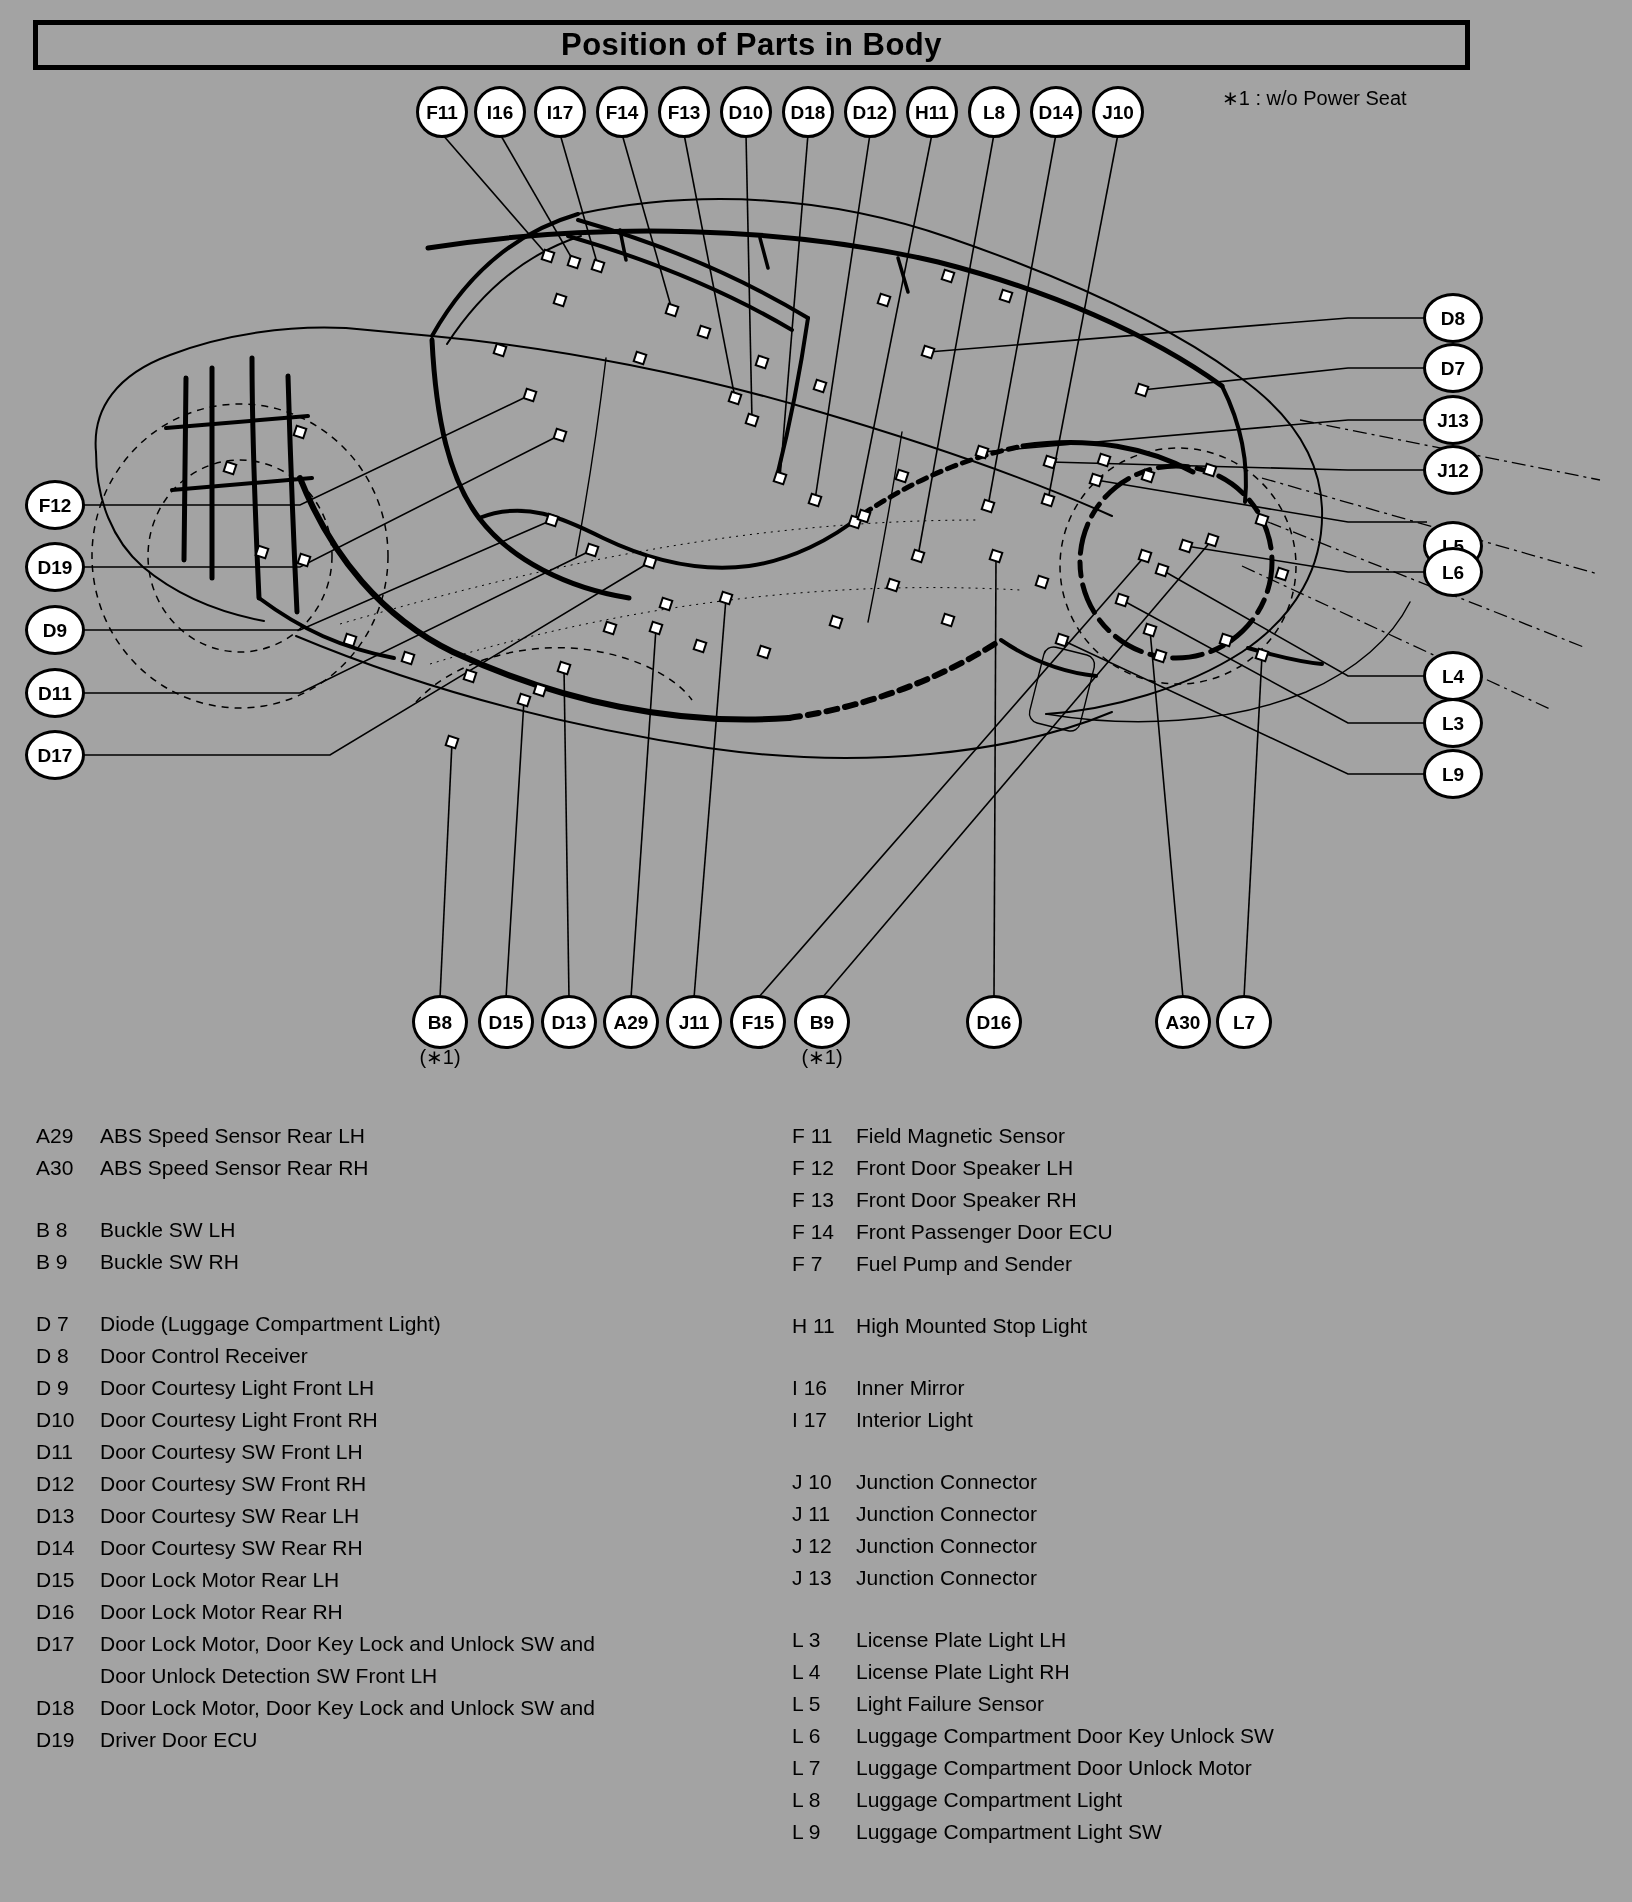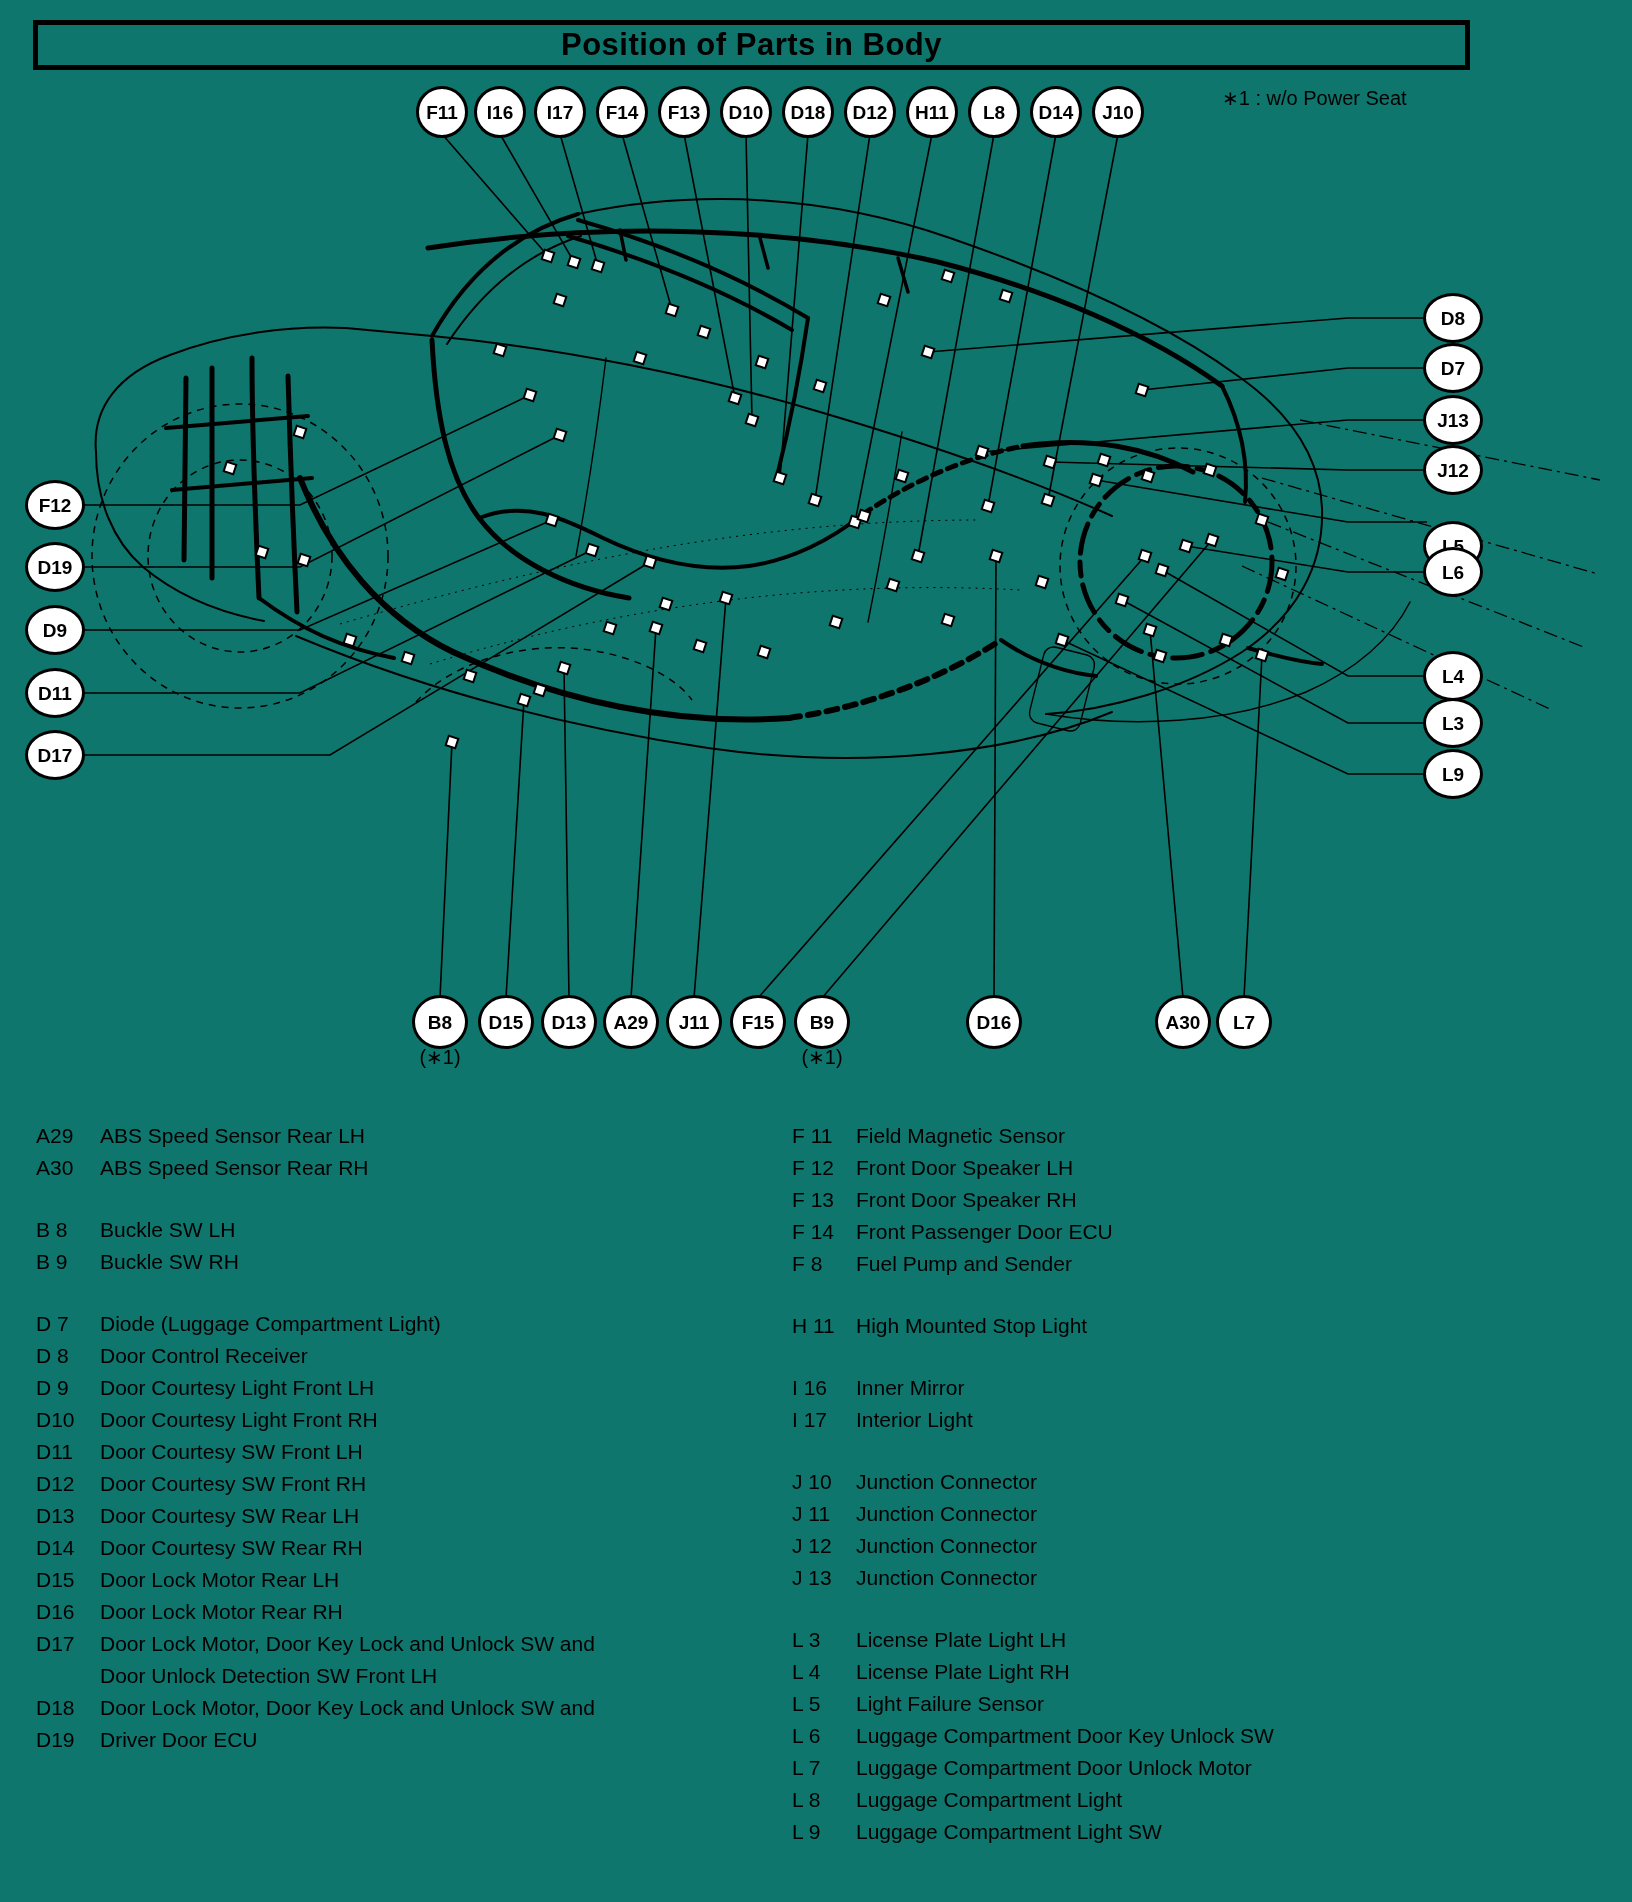--- a/index.html
+++ b/index.html
@@ -1,17 +1,17 @@
 <!DOCTYPE html>
 <html><head>
 <meta charset="utf-8">
 <style>
   html,body{margin:0;padding:0;background:#e8e8e8;}
   .page{
-    position:relative; width:1632px; height:1902px; background:#0f766e;
+    position:relative; width:1632px; height:1902px; background:#a3a3a3;
     font-family:"Liberation Sans", sans-serif; color:#000; overflow:hidden;
   }
   
   .title-box{
     position:absolute; left:33px; top:20px; width:1437px; height:50px;
     border:5px solid #000; box-sizing:border-box;
     display:flex; align-items:center; justify-content:center;
   }
   .title-box span{ font-size:31px; font-weight:700; letter-spacing:.5px; }
   .note{
@@ -486,21 +486,21 @@
             <div>Front Door Speaker RH</div>
           </span>
         </div>
         <div class="lrow">
           <span class="lcode">F 14</span>
           <span class="ldesc">
             <div>Front Passenger Door ECU</div>
           </span>
         </div>
         <div class="lrow">
-          <span class="lcode">F 8</span>
+          <span class="lcode">F 7</span>
           <span class="ldesc">
             <div>Fuel Pump and Sender</div>
           </span>
         </div>
       </div>
       <div class="lgroup">
         <div class="lrow">
           <span class="lcode">H 11</span>
           <span class="ldesc">
             <div>High Mounted Stop Light</div>

